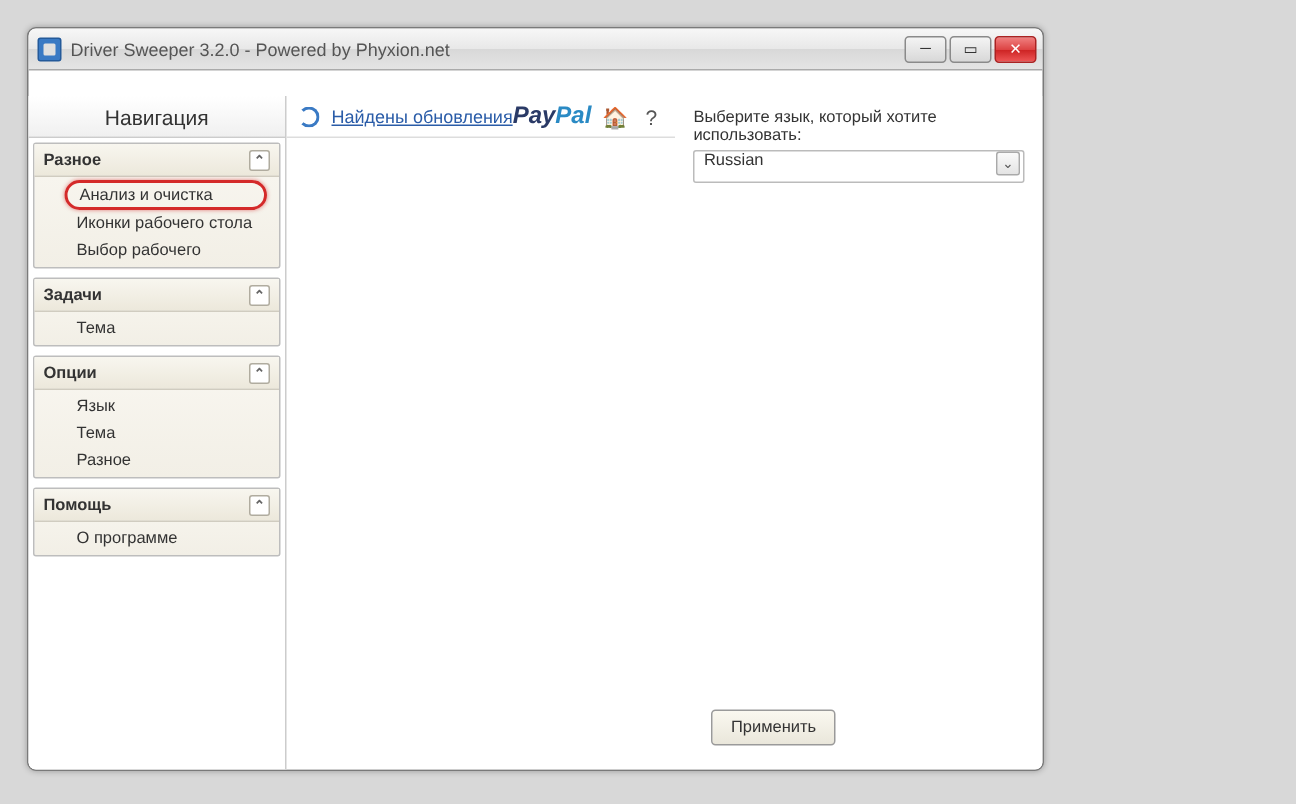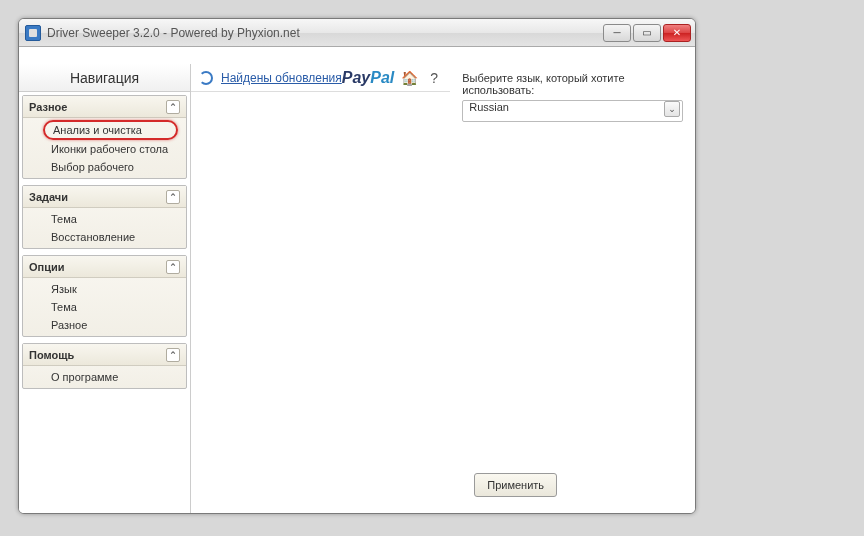--- a/index.html
+++ b/index.html
@@ -262,23 +262,20 @@
 
       <div class="nav-group">
         <div class="nav-group-header">
           <span>Задачи</span>
           <span class="chev">⌃</span>
         </div>
         <div class="nav-items">
           <div class="nav-item">
             <span>Тема</span>
           </div>
-          <div class="nav-item">
-            <span>Восстановление</span>
-          </div>
         </div>
       </div>
 
       <div class="nav-group">
         <div class="nav-group-header">
           <span>Опции</span>
           <span class="chev">⌃</span>
         </div>
         <div class="nav-items">
           <div class="nav-item">

